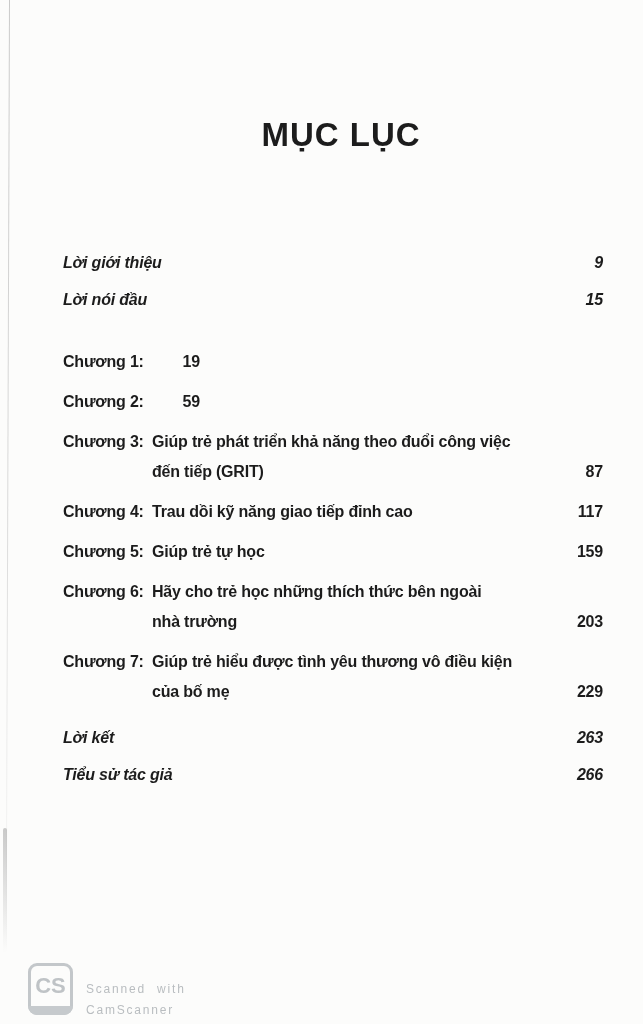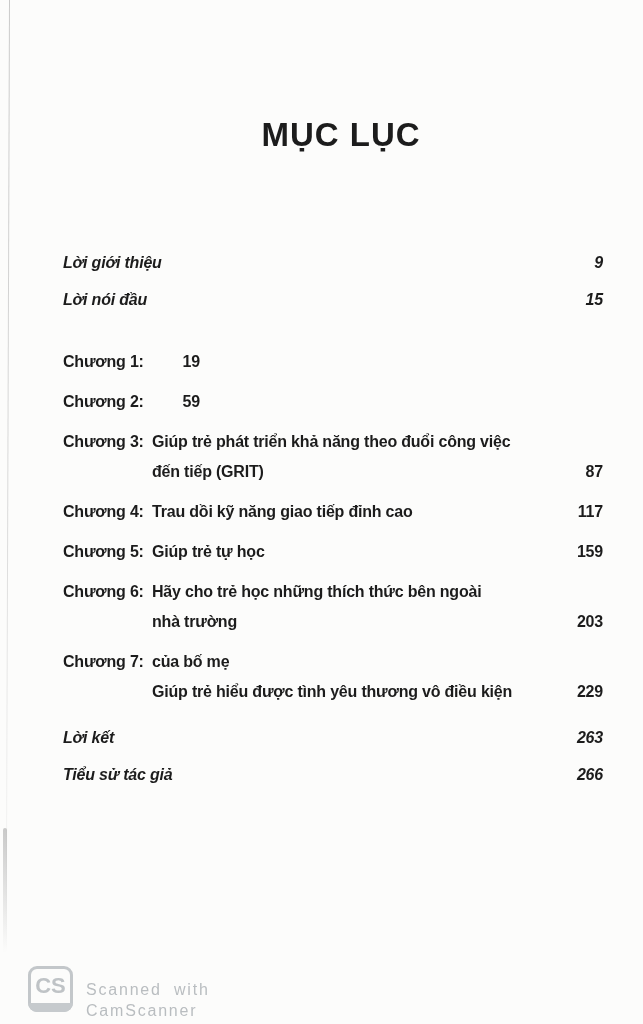--- a/index.html
+++ b/index.html
@@ -38,31 +38,31 @@
   .ch-lines { flex:1 1 auto; min-width:0; }
   .ch-lines .ln { white-space:nowrap; }
   .ch-lines .ln:empty { display:none; }
   .back-matter { margin-top:16px; }
   
   .watermark {
     position:absolute; left:28px; top:957px; display:flex; align-items:center;
     gap:13px; color:#b9bdc0;
   }
   .cs-badge {
-    position:relative; box-sizing:border-box; width:45px; height:46px;
+    position:relative; box-sizing:border-box; width:45px; height:52px;
     border:3px solid #c3c7ca; border-radius:9px;
     display:flex; align-items:center; justify-content:center;
     font-size:22px; font-weight:700; color:#bfc3c6; padding-bottom:6px;
   }
   .cs-badge::after {
     content:""; position:absolute; left:-3px; right:-3px; bottom:-3px; height:9px;
     background:#c6cacd; border-radius:0 0 9px 9px;
   }
   .wm-text {
-    font-size:16px; line-height:21px; font-weight:400;
+    font-size:12px; line-height:21px; font-weight:400;
     letter-spacing:1.8px; word-spacing:6px;margin-top:22px;
   }
 </style>
 </head>
 <body>
 
 <div class="page">
 
   <div class="scan-edge"></div>
   <div class="scan-smudge"></div>
@@ -126,22 +126,22 @@
         <div class="ch-lines">
           <div class="ln">Hãy cho trẻ học những thích thức bên ngoài</div>
           <div class="ln">nhà trường</div>
         </div>
         <div class="page-num">203</div>
       </div>
 
       <div class="row">
         <div class="ch-label">Chương 7:</div>
         <div class="ch-lines">
+          <div class="ln">Giúp trẻ hiểu được tình yêu thương vô điều kiện</div>
           <div class="ln">của bố mẹ</div>
-          <div class="ln">Giúp trẻ hiểu được tình yêu thương vô điều kiện</div>
         </div>
         <div class="page-num">229</div>
       </div>
 
     </div>
 
     <div class="back-matter">
       <div class="row">
         <div class="grow">Lời kết</div>
         <div class="page-num">263</div>

